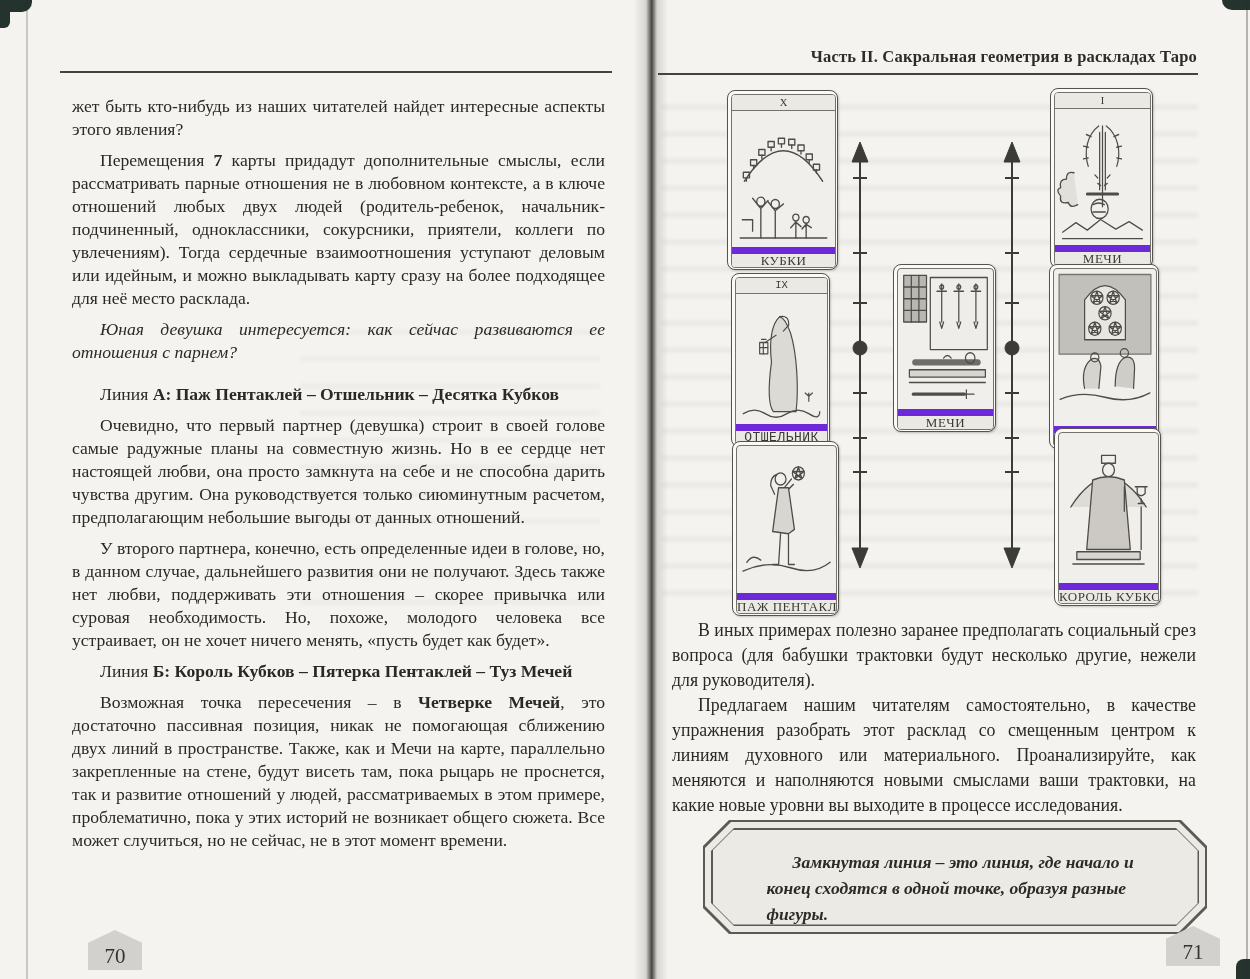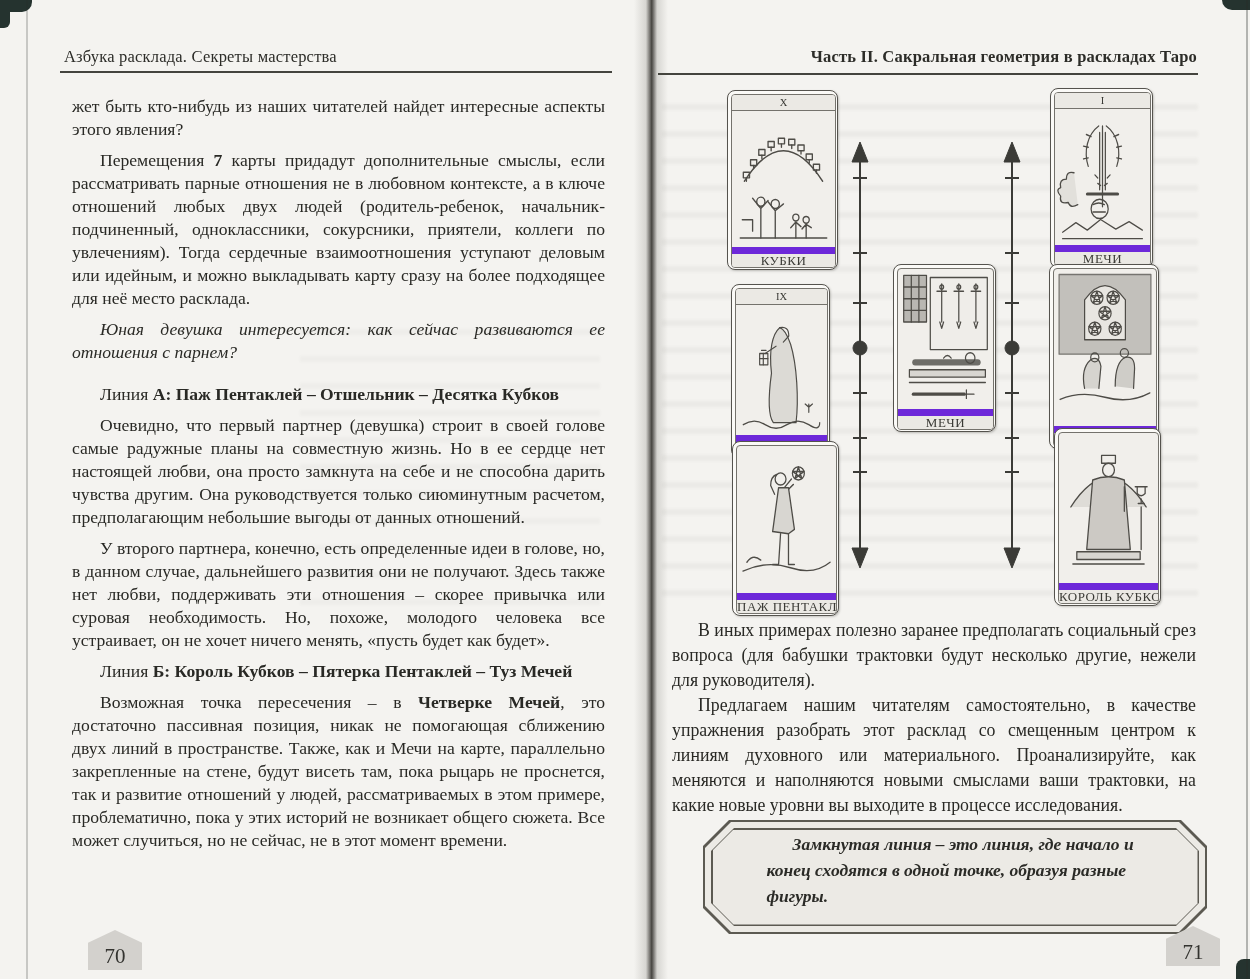--- a/index.html
+++ b/index.html
@@ -49,21 +49,21 @@
   .arrow{position:absolute;width:24px;height:430px;}
 
   
   .cut1{clip-path:polygon(26px 0,calc(100% - 26px) 0,100% 26px,100% calc(100% - 26px),calc(100% - 26px) 100%,26px 100%,0 calc(100% - 26px),0 26px);}
   .cut2{clip-path:polygon(23px 0,calc(100% - 23px) 0,100% 23px,100% calc(100% - 23px),calc(100% - 23px) 100%,23px 100%,0 calc(100% - 23px),0 23px);}
   .cut3{clip-path:polygon(21px 0,calc(100% - 21px) 0,100% 21px,100% calc(100% - 21px),calc(100% - 21px) 100%,21px 100%,0 calc(100% - 21px),0 21px);}
   .callout{position:absolute;left:703px;top:820px;width:504px;height:114px;background:#5c5a52;}
   .co2{position:absolute;inset:2px;background:#eceae5;}
   .co3{position:absolute;inset:6px;background:#5c5a52;}
   .co4{position:absolute;inset:1.5px;background:#eceae5;}
-  .co4 p{margin:0;padding:1px 28px 0 54px;font-weight:bold;font-style:italic;
+  .co4 p{margin:0;padding:19px 28px 0 54px;font-weight:bold;font-style:italic;
          font-size:17.5px;line-height:26px;text-indent:26px;color:#2b2b27;}
 
   
   .page-badge{position:absolute;width:54px;height:40px;background:#d3d1cd;
       clip-path:polygon(50% 0,100% 32%,100% 100%,0 100%,0 32%);
       display:flex;align-items:flex-end;justify-content:center;
       font-size:21px;color:#33332f;padding-bottom:1px;box-sizing:border-box;}
 </style>
 </head>
 <body>
@@ -93,21 +93,20 @@
   <div class="corner" style="left:0;top:0;width:10px;height:28px;border-radius:0 0 6px 0;"></div>
   <div class="corner" style="right:0;top:0;width:28px;height:10px;border-radius:0 0 0 10px;"></div>
   <div class="corner" style="right:0;bottom:0;width:14px;height:20px;border-radius:8px 0 0 0;"></div>
   <div class="edge" style="left:26px;top:0;width:2px;height:979px;opacity:.55;"></div>
   <div class="edge" style="right:2px;top:0;width:2px;height:979px;opacity:.8;"></div>
   <div class="spine"></div>
 
   <div class="bleed" style="left:662px;top:95px;width:536px;height:515px;"></div>
   <div class="bleed" style="left:300px;top:320px;width:300px;height:290px;opacity:.035;"></div>
 
-  <div class="page-header" style="left:64px;">Азбука расклада. Секреты мастерства</div>
   <div class="header-rule" style="left:60px;top:71px;width:552px;"></div>
   <div class="page-header" style="left:655px;width:542px;text-align:right;font-weight:600;">Часть II. Сакральная геометрия в раскладах Таро</div>
   <div class="header-rule" style="left:658px;top:73px;width:540px;"></div>
 
   <div class="ltext">
     <p class="cont"><span>жет быть кто-нибудь из наших читателей найдет интересные аспекты этого явления?</span></p>
     <p><span>Перемещения </span><span class="b">7</span><span> карты придадут дополнительные смыслы, если рассматривать парные отношения не в любовном контексте, а в ключе отношений любых двух людей (родитель-ребенок, начальник-подчиненный, одноклассники, сокурсники, приятели, коллеги по увлечениям). Тогда сердечные взаимоотношения уступают деловым или идейным, и можно выкладывать карту сразу на более подходящее для неё место расклада.</span></p>
     <p class="bi">Юная девушка интересуется: как сейчас развиваются ее отношения с парнем?</p>
     <p class="mt2"><span>Линия </span><span class="b">А: Паж Пентаклей – Отшельник – Десятка Кубков</span></p>
     <p>Очевидно, что первый партнер (девушка) строит в своей голове самые радужные планы на совместную жизнь. Но в ее сердце нет настоящей любви, она просто замкнута на себе и не способна дарить чувства другим. Она руководствуется только сиюминутным расчетом, предполагающим небольшие выгоды от данных отношений.</p>
@@ -194,21 +193,21 @@
           <path d="M42,62 l3,3 M58,62 l-3,3 M45,70 l3,2 M55,70 l-3,2"></path>
           <path d="M20,60 q-8,-2 -8,6 q-8,0 -6,8 q-6,2 0,8 q-2,8 8,6 q2,6 10,2" fill="#e2e0db"></path>
           <path d="M8,116 l14,-9 12,7 14,-10 16,9 14,-7 14,8 M8,122 H92"></path>
         </g>
           </svg>
       </div>
       <div class="card-label">МЕЧИ</div>
     </div>
   </div>
 
-  <div class="card" style="left:731px;top:284px;width:91px;height:166px;">
+  <div class="card" style="left:731px;top:273px;width:91px;height:166px;font-family:Liberation Mono, monospace;">
     <div class="card-inner">
       <div class="card-num">IX</div>
       <div class="card-art">
         <svg viewBox="0 0 100 126" preserveAspectRatio="none">
             <g stroke="#4e4c47" stroke-width="1.3" fill="none" stroke-linecap="round" stroke-linejoin="round">
           <path d="M48,22 C40,28 36,44 39,66 C35,92 36,108 41,114 L66,114 C69,92 67,58 60,38 C56,28 52,23 48,22 Z" fill="#dcdad5"></path>
           <path d="M48,22 q10,-2 10,8 l-6,6"></path>
           <path d="M44,40 L32,47"></path>
               <rect x="26" y="47" width="9" height="11"></rect>
           <path d="M26,52 h9 M30,47 v11 M28,44 h5"></path>

